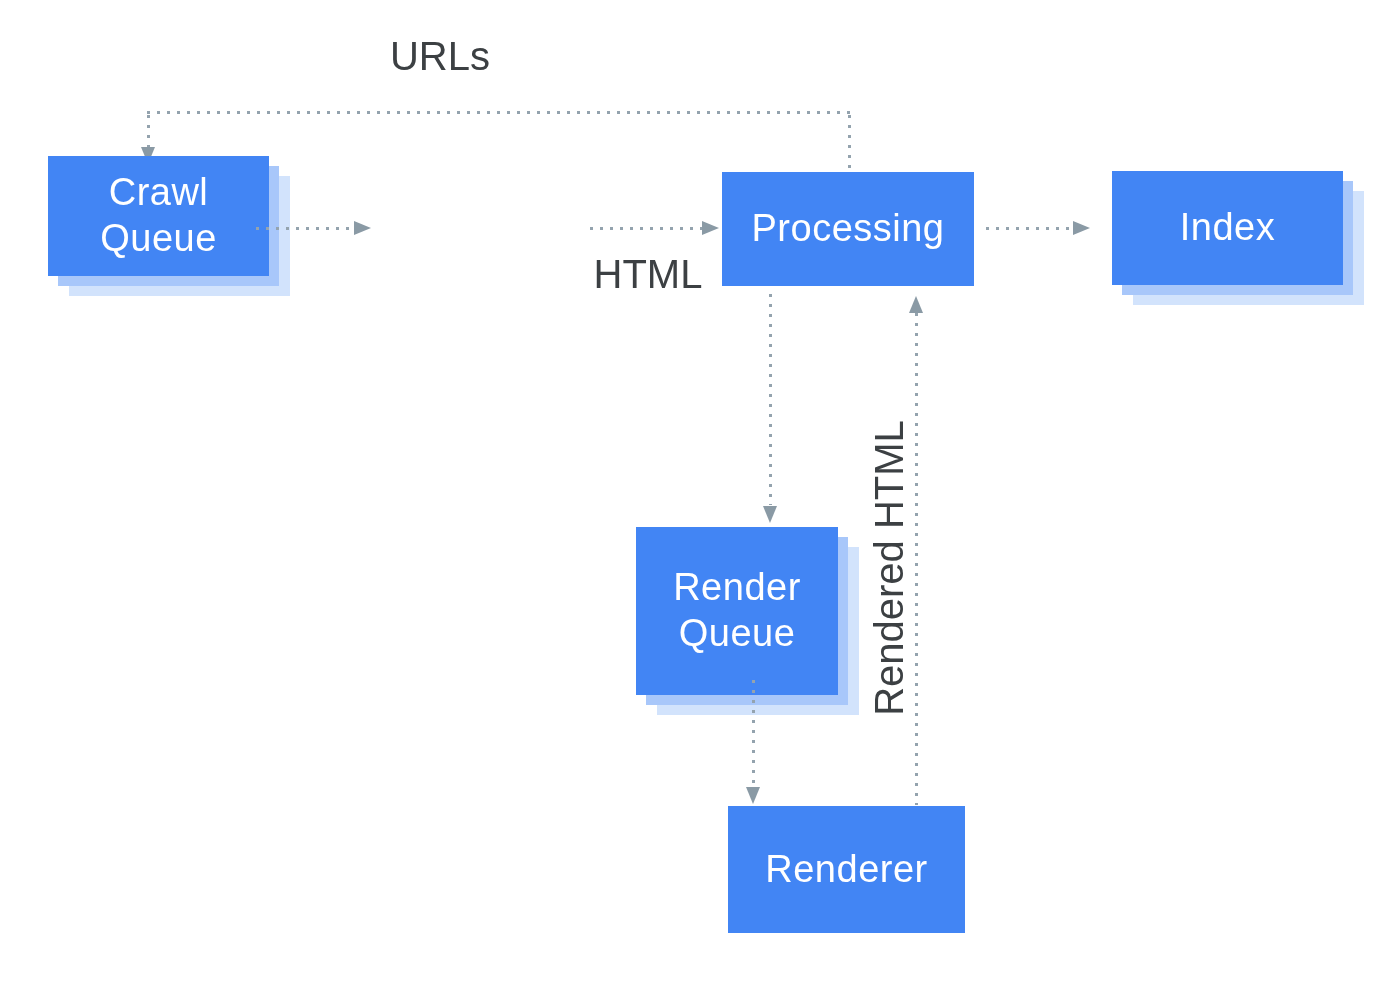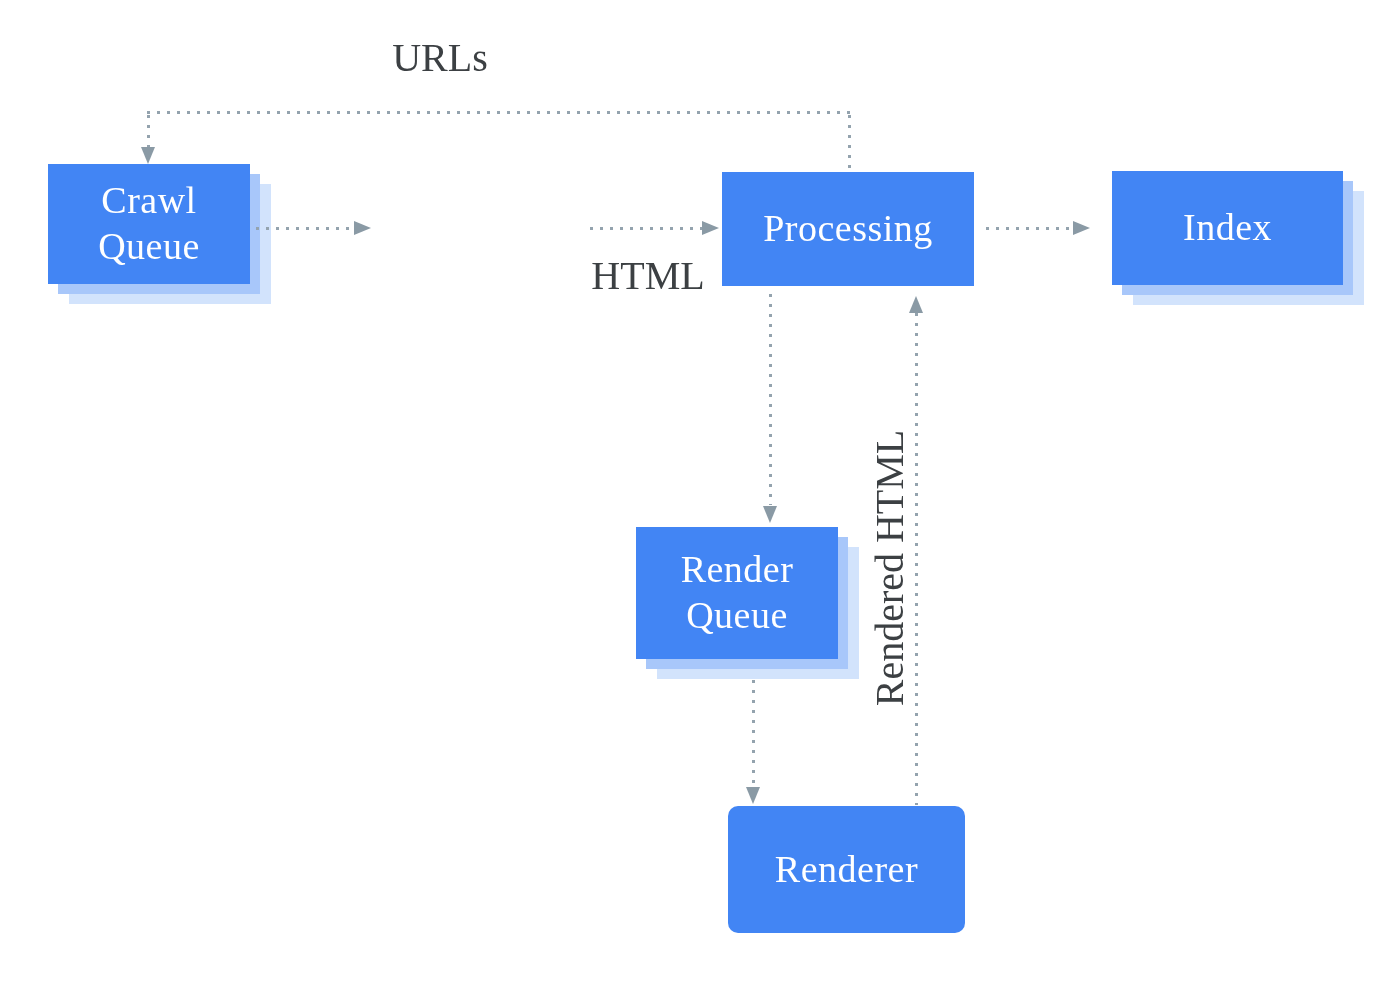--- a/index.html
+++ b/index.html
@@ -10,21 +10,21 @@
     --connector:#94a3ae;
     --arrow:#8a9aa5;
     --label-text:#3c4043;
     --background:#ffffff;
   }
   html,body{margin:0;padding:0;background:var(--background);}
   .canvas{
     position:relative;
     width:1374px;height:981px;
     background:var(--background);
-    font-family:Liberation Serif, serif;
+    font-family:Liberation Sans, sans-serif;
     overflow:hidden;
   }
   .node{
     position:absolute;
     background:var(--node-fill);
     color:var(--node-text);
     display:flex;align-items:center;justify-content:center;
     text-align:center;
     font-size:38px;line-height:1.2;
     letter-spacing:.5px;
@@ -60,21 +60,21 @@
 <body>
 
 <div class="canvas">
 
   <div class="edge-label" style="left:340px;top:34px;width:200px;">URLs</div>
   <div class="h-dots" style="left:147px;top:111px;width:704px;"></div>
   <div class="v-dots" style="left:147px;top:115px;height:32px;"></div>
   <div class="v-dots" style="left:848px;top:115px;height:53px;"></div>
   <div class="arr arr-down" style="left:141px;top:147px;"></div>
 
-  <div class="node shadowed" style="left:48px;top:164px;width:202px;height:120px;">
+  <div class="node shadowed" style="left:48px;top:156px;width:221px;height:120px;">
     <span style="max-width:160px;">Crawl Queue</span>
   </div>
 
   <div class="h-dots" style="left:256px;top:227px;width:98px;"></div>
   <div class="arr arr-right" style="left:354px;top:221px;"></div>
 
 
   <div class="h-dots" style="left:590px;top:227px;width:112px;"></div>
   <div class="arr arr-right" style="left:702px;top:221px;"></div>
   <div class="edge-label" style="left:573px;top:252px;width:150px;">HTML</div>
@@ -86,28 +86,28 @@
   <div class="h-dots" style="left:986px;top:227px;width:86px;"></div>
   <div class="arr arr-right" style="left:1073px;top:221px;"></div>
 
   <div class="node shadowed" style="left:1112px;top:171px;width:231px;height:114px;">
     <span>Index</span>
   </div>
 
   <div class="v-dots" style="left:769px;top:294px;height:211px;"></div>
   <div class="arr arr-down" style="left:763px;top:506px;"></div>
 
-  <div class="node shadowed" style="left:636px;top:527px;width:202px;height:132px;">
+  <div class="node shadowed" style="left:636px;top:527px;width:202px;height:168px;">
     <span style="max-width:180px;">Render Queue</span>
   </div>
 
   <div class="v-dots" style="left:752px;top:680px;height:106px;"></div>
   <div class="arr arr-down" style="left:746px;top:787px;"></div>
 
-  <div class="node" style="left:728px;top:806px;width:237px;height:127px;border-radius:10px;">
+  <div class="node" style="left:728px;top:806px;width:237px;height:127px;">
     <span>Renderer</span>
   </div>
 
   <div class="v-dots" style="left:915px;top:313px;height:492px;"></div>
   <div class="arr arr-up" style="left:909px;top:296px;"></div>
   <div class="edge-label rotated" style="left:889px;top:568px;">Rendered HTML</div>
 
 </div>
 
 </body></html>

